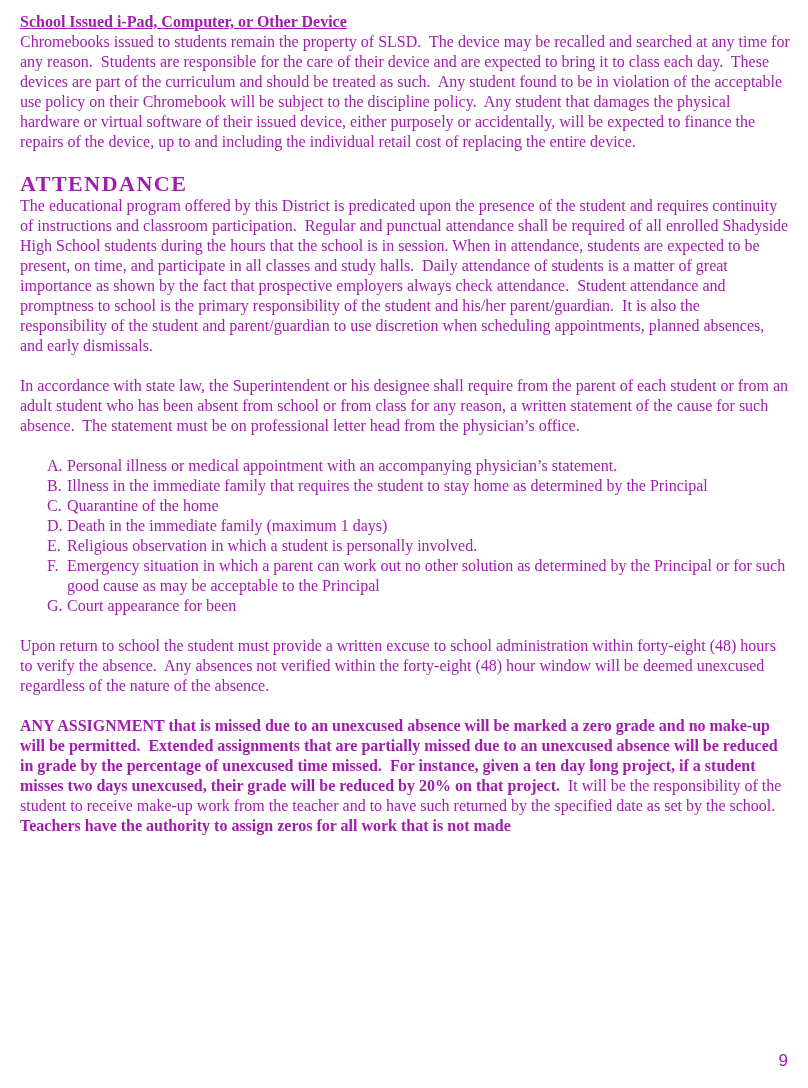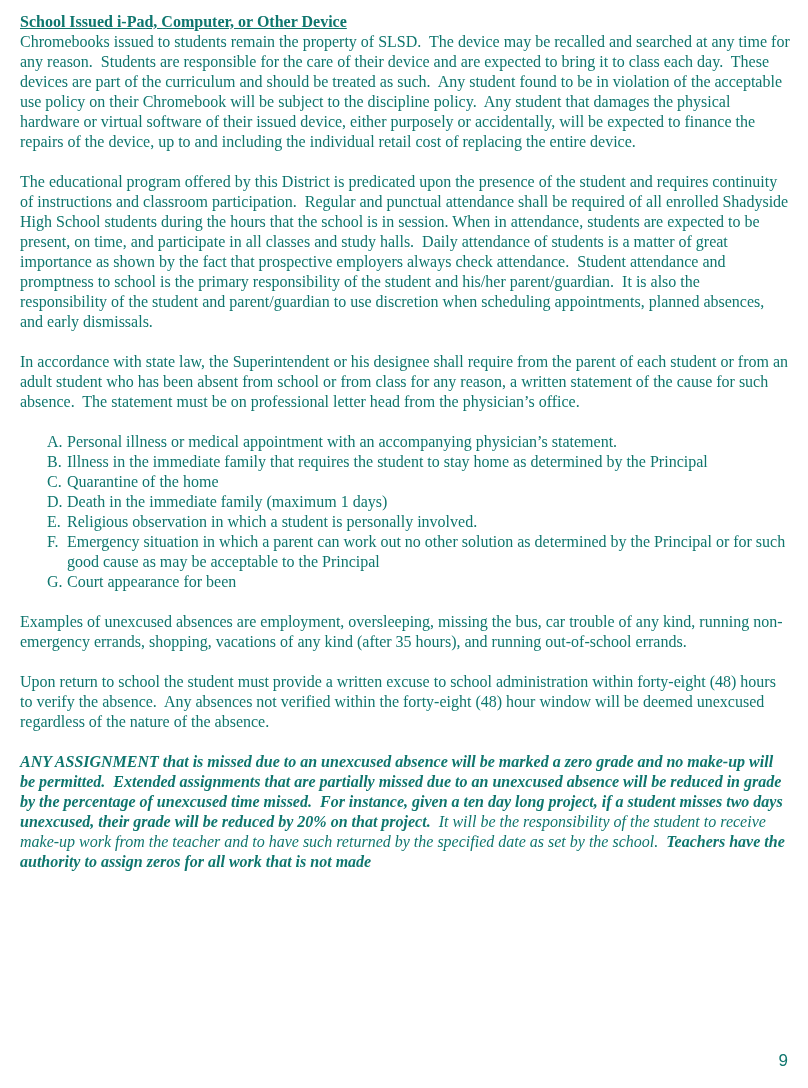--- a/index.html
+++ b/index.html
@@ -2,21 +2,21 @@
 <html><head>
 <meta charset="utf-8">
 <style>
   html, body { margin: 0; padding: 0; background: #ffffff; }
   .page {
     position: relative;
     width: 808px;
     height: 1088px;
     box-sizing: border-box;
     background: #ffffff;
-    color: #0f766e;
+    color: #a21caf;
     font-family: "Liberation Serif", "DejaVu Serif", serif;
     font-size: 16px;
     line-height: 20px;
     padding: 12px 18px 14px 20px;
     overflow: hidden;
   }
   .doc { width: 100%; }
   .sub-heading {
     font-weight: bold;
     text-decoration: underline;
@@ -29,21 +29,21 @@
     font-size: 22px;
     line-height: 24px;
     letter-spacing: 1.5px;
     margin: 10px 0 0 0;
   }
   p.para {
     margin: 0 0 20px 0;
     white-space: pre-wrap;
   }
   p.para.tight { margin-bottom: 0; }
-  p.para.last { margin-bottom: 1px; font-style: italic; }
+  p.para.last { margin-bottom: 1px; }
   .run { white-space: pre-wrap; }
   .run.b { font-weight: bold; }
   .list { margin: 0 0 20px 0; }
   .list-item { display: flex; padding-left: 27px; }
   .list-item .label { flex: 0 0 20px; }
   .list-item .text { flex: 1 1 auto; }
   .page-number {
     position: absolute;
     top: 1051px;
     right: 20px;
@@ -52,20 +52,21 @@
     line-height: 20px;
   }
 </style>
 </head>
 <body>
 
 <div class="page">
   <div class="doc">
       <div class="sub-heading">School Issued i-Pad, Computer, or Other Device</div>
       <p class="para"><span class="run">Chromebooks issued to students remain the property of SLSD.  The device may be recalled and searched at any time for any reason.  Students are responsible for the care of their device and are expected to bring it to class each day.  These devices are part of the curriculum and should be treated as such.  Any student found to be in violation of the acceptable use policy on their Chromebook will be subject to the discipline policy.  Any student that damages the physical hardware or virtual software of their issued device, either purposely or accidentally, will be expected to finance the repairs of the device, up to and including the individual retail cost of replacing the entire device.</span></p>
+      <div class="section-heading">ATTENDANCE</div>
       <p class="para"><span class="run">The educational program offered by this District is predicated upon the presence of the student and requires continuity of instructions and classroom participation.  Regular and punctual attendance shall be required of all enrolled Shadyside High School students during the hours that the school is in session. When in attendance, students are expected to be present, on time, and participate in all classes and study halls.  Daily attendance of students is a matter of great importance as shown by the fact that prospective employers always check attendance.  Student attendance and promptness to school is the primary responsibility of the student and his/her parent/guardian.  It is also the responsibility of the student and parent/guardian to use discretion when scheduling appointments, planned absences, and early dismissals.</span></p>
       <p class="para"><span class="run">In accordance with state law, the Superintendent or his designee shall require from the parent of each student or from an adult student who has been absent from school or from class for any reason, a written statement of the cause for such absence.  The statement must be on professional letter head from the physician’s office.</span></p>
       <div class="list">
         <div class="list-item">
           <span class="label">A.</span>
           <span class="text">Personal illness or medical appointment with an accompanying physician’s statement.</span>
         </div>
         <div class="list-item">
           <span class="label">B.</span>
           <span class="text">Illness in the immediate family that requires the student to stay home as determined by the Principal</span>
@@ -84,18 +85,17 @@
         </div>
         <div class="list-item">
           <span class="label">F.</span>
           <span class="text">Emergency situation in which a parent can work out no other solution as determined by the Principal or for such good cause as may be acceptable to the Principal</span>
         </div>
         <div class="list-item">
           <span class="label">G.</span>
           <span class="text">Court appearance for been</span>
         </div>
       </div>
-      <p class="para"><span class="run">Examples of unexcused absences are employment, oversleeping, missing the bus, car trouble of any kind, running non-emergency errands, shopping, vacations of any kind (after 35 hours), and running out-of-school errands.</span></p>
       <p class="para"><span class="run">Upon return to school the student must provide a written excuse to school administration within forty-eight (48) hours to verify the absence.  Any absences not verified within the forty-eight (48) hour window will be deemed unexcused regardless of the nature of the absence.</span></p>
       <p class="para last"><span class="run b">ANY ASSIGNMENT that is missed due to an unexcused absence will be marked a zero grade and no make-up will be permitted.  Extended assignments that are partially missed due to an unexcused absence will be reduced in grade by the percentage of unexcused time missed.  For instance, given a ten day long project, if a student misses two days unexcused, their grade will be reduced by 20% on that project.</span><span class="run">  It will be the responsibility of the student to receive make-up work from the teacher and to have such returned by the specified date as set by the school.  </span><span class="run b">Teachers have the authority to assign zeros for all work that is not made</span></p>
     </div>
   <div class="page-number">9</div>
 </div>
 
 </body></html>

